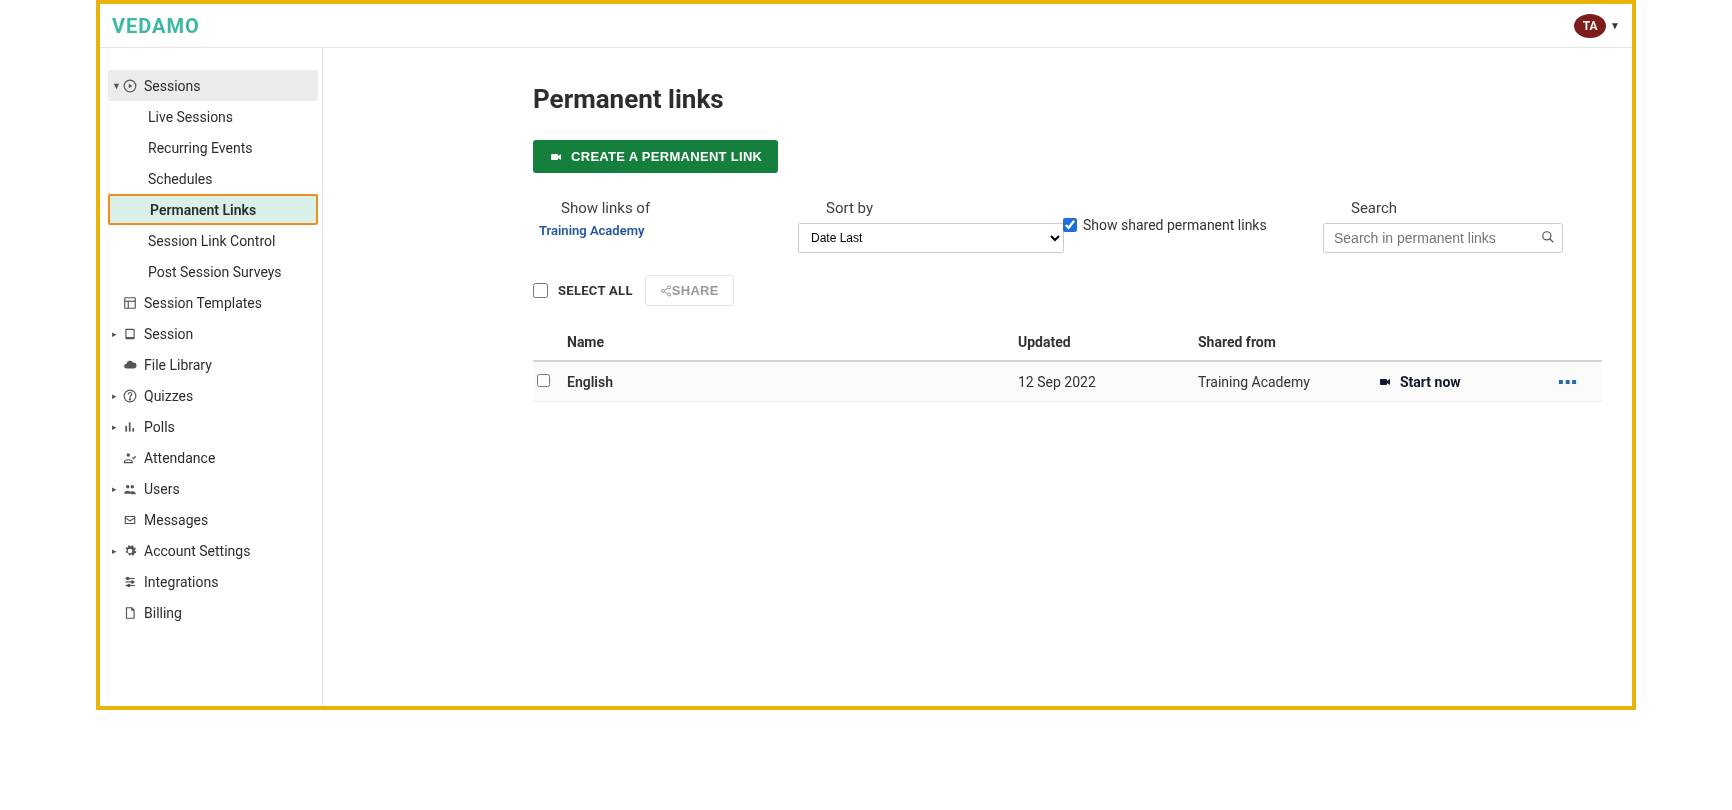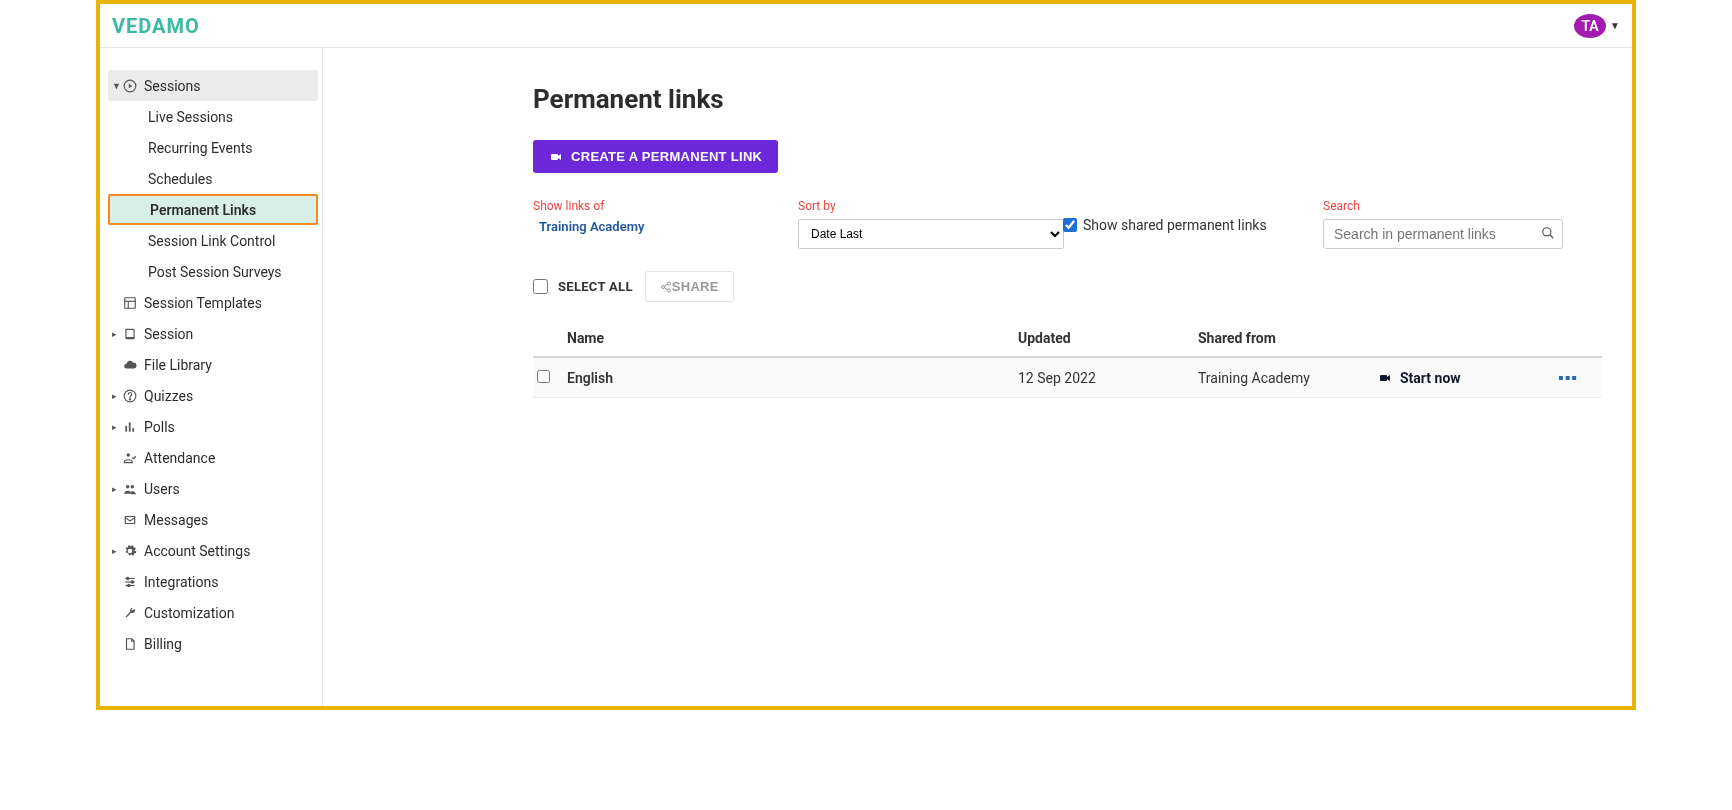--- a/index.html
+++ b/index.html
@@ -1,40 +1,40 @@
 <!DOCTYPE html>
 <html><head>
 <meta charset="utf-8">
 <style>
 * { box-sizing: border-box; margin: 0; padding: 0; }
 body { font-family: -apple-system, BlinkMacSystemFont, "Segoe UI", Roboto, "Helvetica Neue", Arial, sans-serif; font-size: 14px; color: #333; background: #fff; }
 .frame { border: 4px solid #eab308; width: 1540px; height: 710px; margin: 0 auto; position: relative; overflow: hidden; }
 .topbar { height: 44px; border-bottom: 1px solid #e5e5e5; display: flex; align-items: center; justify-content: space-between; padding: 0 12px; }
 .logo { color: #3db9a3; font-weight: 700; font-size: 20px; letter-spacing: 1px; }
 .avatar-wrap { display: flex; align-items: center; gap: 4px; }
-.avatar { width: 32px; height: 24px; border-radius: 50%; background: #a21caf; color: #fff; display: flex; align-items: center; justify-content: center; font-size: 14px; font-weight: 600; }
+.avatar { width: 32px; height: 24px; border-radius: 50%; background: #7f1d1d; color: #fff; display: flex; align-items: center; justify-content: center; font-size: 12px; font-weight: 600; }
 .avatar-wrap .caret { font-size: 10px; color: #333; }
 .body-row { display: flex; height: calc(100% - 44px); }
 .sidebar { width: 223px; border-right: 1px solid #e5e5e5; padding-top: 22px; padding-left: 8px; }
 .nav-item { display: flex; align-items: center; height: 31px; padding-left: 14px; font-size: 14px; color: #2d2d2d; cursor: pointer; position: relative; }
 .nav-item .chev { position: absolute; left: 4px; font-size: 9px; color: #555; }
 .nav-item .icon { width: 16px; margin-right: 6px; color: #555; display: inline-flex; align-items: center; justify-content: center; font-size: 14px; }
 .nav-item.sub { padding-left: 40px; }
 .nav-item.expanded { background: #ebebeb; border-radius: 3px; margin-right: 4px; }
 .nav-item.active { background: #d8f0e8; border: 2px solid #f58a1f; border-radius: 2px; font-weight: 600; margin-right: 4px; }
 .main { flex: 1; padding: 36px 30px 0 210px; }
 .page-title { font-size: 26px; font-weight: 700; color: #2d2d2d; margin-bottom: 26px; }
-.btn-primary { background: #6d28d9; color: #fff; border: none; border-radius: 3px; padding: 9px 16px; font-size: 13px; font-weight: 700; display: inline-flex; align-items: center; gap: 8px; cursor: pointer; letter-spacing: .3px; }
+.btn-primary { background: #15803d; color: #fff; border: none; border-radius: 3px; padding: 9px 16px; font-size: 13px; font-weight: 700; display: inline-flex; align-items: center; gap: 8px; cursor: pointer; letter-spacing: .3px; }
 .filters { display: flex; gap: 0; margin-top: 26px; align-items: flex-start; }
 .filter-col { display: flex; flex-direction: column; gap: 6px; }
 .filter-col.col1 { width: 265px; }
 .filter-col.col2 { width: 265px; }
 .filter-col.col3 { width: 260px; padding-top: 18px; }
 .filter-col.col4 { flex: 1; }
-.filter-label { font-size: 12px; color: #ef4444; }
+.filter-label { font-size: 15px; color: #404040; margin-left: 28px; }
 .filter-link { color: #22569c; font-size: 13px; font-weight: 600; padding-left: 6px; cursor: pointer; }
 .select { height: 30px; border: 1px solid #ccc; border-radius: 2px; padding: 0 8px; font-size: 12px; width: 266px; background: #fff; }
 .checkbox-row { display: flex; align-items: center; gap: 6px; font-size: 14px; }
 .checkbox-row input { accent-color: #1f6fd8; width: 14px; height: 14px; }
 .search-wrap { position: relative; width: 240px; }
 .search-input { width: 100%; height: 30px; border: 1px solid #ccc; border-radius: 3px; padding: 0 30px 0 10px; font-size: 14px; }
 .search-icon { position: absolute; right: 8px; top: 7px; color: #555; font-size: 13px; }
 .actions-row { display: flex; align-items: center; gap: 12px; margin-top: 22px; }
 .select-all { display: flex; align-items: center; gap: 10px; font-size: 13px; font-weight: 700; color: #333; letter-spacing: .3px; }
 .select-all input { width: 15px; height: 15px; }
@@ -195,28 +195,20 @@
               <line x1="4" y1="12" x2="20" y2="12"></line>
               <line x1="4" y1="18" x2="20" y2="18"></line>
               <circle cx="8" cy="6" r="2" fill="currentColor"></circle>
               <circle cx="16" cy="12" r="2" fill="currentColor"></circle>
               <circle cx="10" cy="18" r="2" fill="currentColor"></circle>
             </svg>
           </span>
         <span>Integrations</span>
       </div>
 
-      <div class="nav-item">
-        <span class="icon">
-            <svg width="14" height="14" viewBox="0 0 24 24" fill="currentColor">
-              <path d="M21 7a5 5 0 0 1-7 4.6L6 19.6 4.4 18l8-8A5 5 0 0 1 17 3l-3 3 2 2 3-3c.6.6 1 1.3 2 2z"></path>
-            </svg>
-          </span>
-        <span>Customization</span>
-      </div>
 
       <div class="nav-item">
         <span class="icon">
             <svg width="14" height="14" viewBox="0 0 24 24" fill="none" stroke="currentColor" stroke-width="2">
               <path d="M6 3h9l4 4v14H6V3z"></path>
               <path d="M15 3v4h4"></path>
             </svg>
           </span>
         <span>Billing</span>
       </div>

